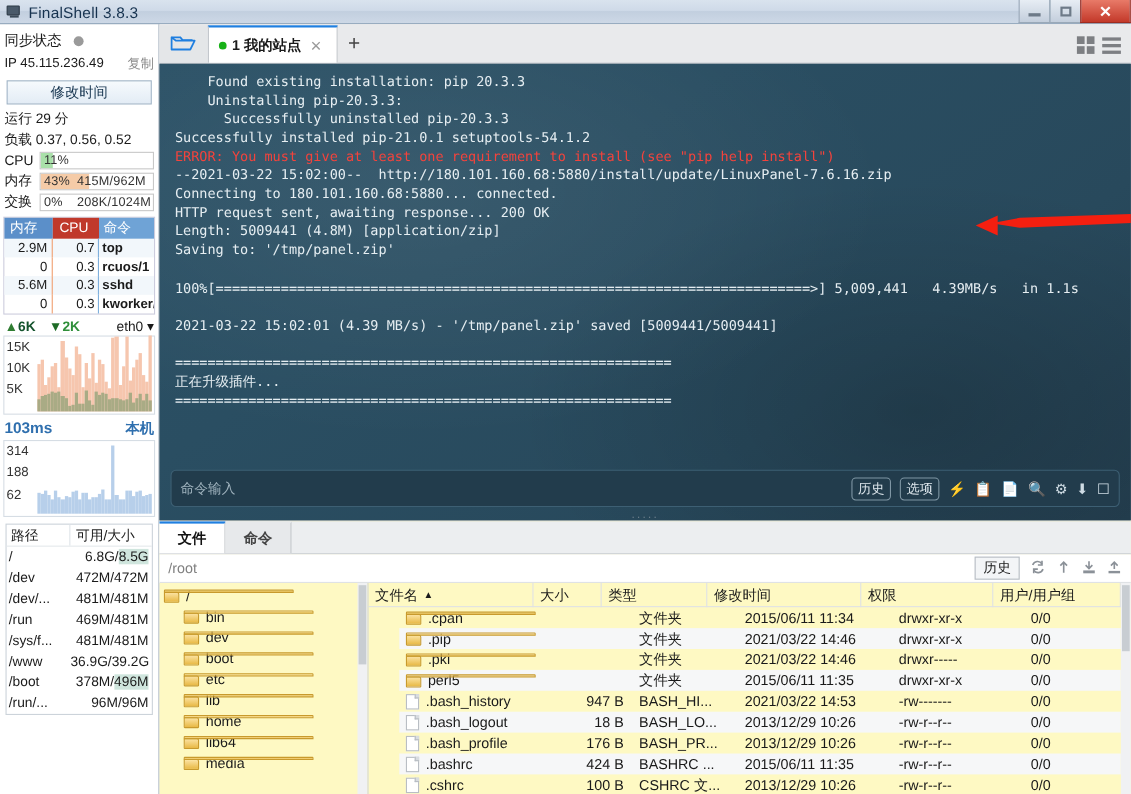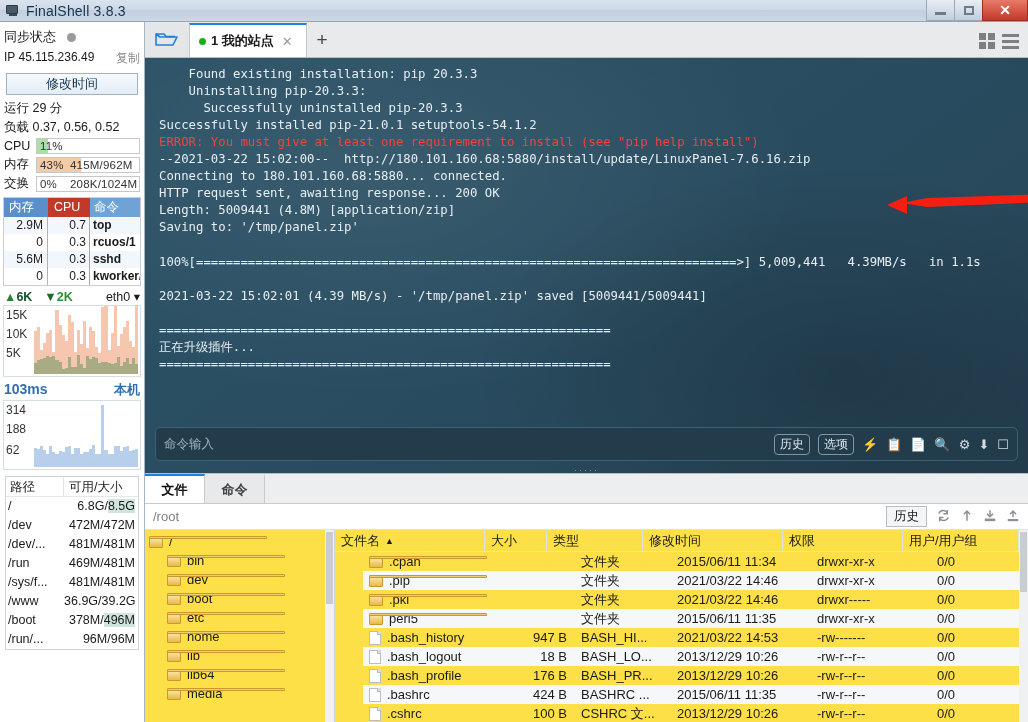--- a/index.html
+++ b/index.html
@@ -147,21 +147,21 @@
   .cmdbar .tools { margin-left:auto; display:flex; align-items:center; gap:8px;}
   .mini-btn { border:1px solid #7f96a4; border-radius:4px; padding:1px 5px;
               font-size:12px; color:#dfe8ee; }
   .ti { color:#cfdce4; font-size:13px; line-height:1;}
   .ti.bolt { color:#29e05a; font-weight:bold; }
   .term-grip { position:absolute; left:0; right:0; bottom:0; height:6px;
                display:flex; align-items:center; justify-content:center;
                letter-spacing:2px; color:#8e9aa3; font-size:9px;}
 
   
-  .filepanel { flex:1 1 auto; display:flex; flex-direction:column; background:#fde047;
+  .filepanel { flex:1 1 auto; display:flex; flex-direction:column; background:#fef9c3;
                min-height:0; border-top:1px solid #b9bdc2; }
   .ftabs { height:30px; flex:0 0 30px; display:flex; align-items:stretch;
            background:#eceef0; border-bottom:1px solid #c6cace;}
   .ftab { min-width:60px; padding:0 16px; display:flex; align-items:center;
           justify-content:center; font-size:13px; font-weight:bold;
           border-right:1px solid #c6cace; }
   .ftab.active { background:#fff; border-top:2px solid #1f7fe0; color:#111; }
   .ftab.inactive { background:#e7e9eb; color:#444; border-top:2px solid transparent;}
   .pathbar { height:26px; flex:0 0 26px; display:flex; align-items:center;
              padding:0 8px; border-bottom:1px solid #dfe2e5; background:#fff; }
@@ -741,28 +741,28 @@
                     <i></i>
                     <i class="tab"></i>
                   </span>
                   <span>etc</span>
                 </div>
                 <div class="ftree-row child">
                   <span class="folder">
                     <i></i>
                     <i class="tab"></i>
                   </span>
-                  <span>home</span>
+                  <span>lib</span>
                 </div>
                 <div class="ftree-row child">
                   <span class="folder">
                     <i></i>
                     <i class="tab"></i>
                   </span>
-                  <span>lib</span>
+                  <span>home</span>
                 </div>
                 <div class="ftree-row child">
                   <span class="folder">
                     <i></i>
                     <i class="tab"></i>
                   </span>
                   <span>lib64</span>
                 </div>
                 <div class="ftree-row child">
                   <span class="folder">

